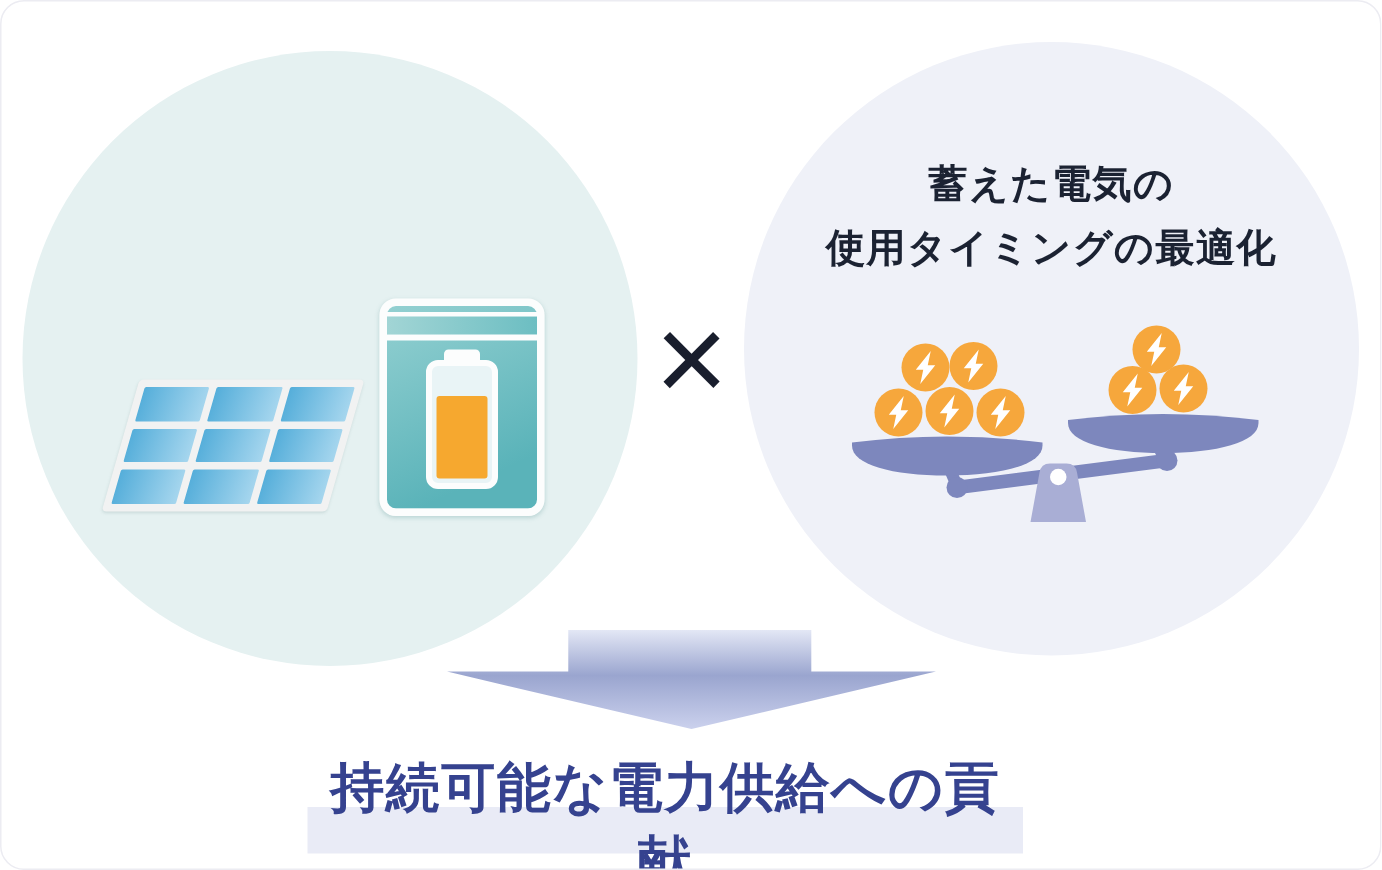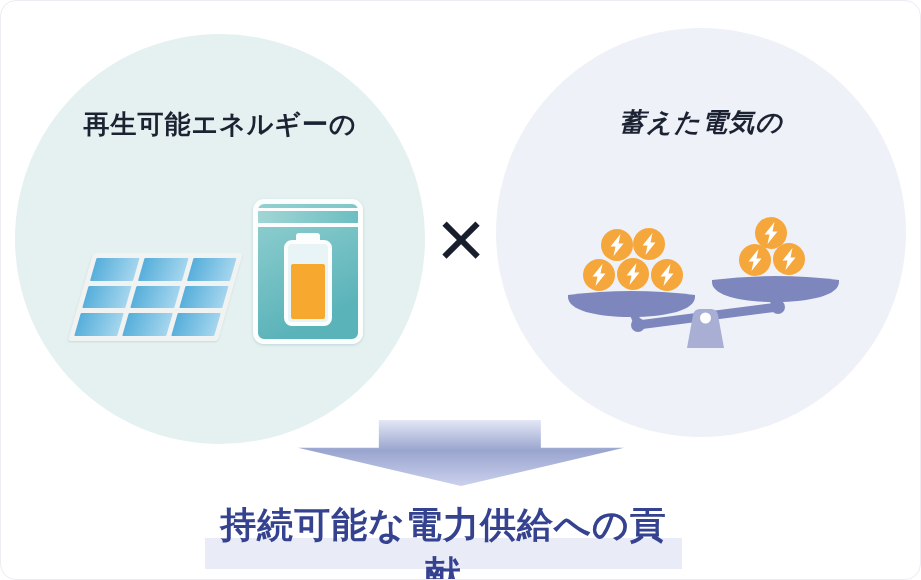--- a/index.html
+++ b/index.html
@@ -10,21 +10,21 @@
   }
   
   .circle{position:absolute;border-radius:50%;}
   .circle.left{left:14px;top:33px;width:410px;height:410px;background:#e5f1f1;}
   .circle.right{left:495px;top:27px;width:410px;height:409px;background:#eff1f8;}
   .circle-title{
     position:absolute;left:0;right:0;text-align:center;
     font-weight:bold;color:#1b2232;font-size:26px;line-height:43px;letter-spacing:1px;
   }
   .circle.left  .circle-title{top:69px;}
-  .circle.right .circle-title{top:73px;font-style:italic;}
+  .circle.right .circle-title{top:73px;}
   
   .solar-panel{
     position:absolute;left:78px;top:219px;width:150px;height:88px;
     background:#f1f2f2;border-radius:3px;box-sizing:border-box;padding:5px;
     display:grid;grid-template-columns:repeat(3,1fr);grid-template-rows:repeat(3,1fr);gap:5px;
     transform:skewX(-16deg);transform-origin:top left;
     box-shadow:0 1px 2px rgba(120,150,150,.25);
   }
   .solar-cell{background:linear-gradient(95deg,#55aeda 0%,#a6d6ee 100%);border-radius:1px;}
   
@@ -71,21 +71,20 @@
     font-size:36px;font-weight:bold;color:#35428f;letter-spacing:1px;
   }
 </style>
 </head>
 <body>
 
 <div class="canvas">
 
   <div class="circle left">
     <div class="circle-title">
-      <div>再生可能エネルギーの</div>
     </div>
 
     <div class="solar-panel">
       <div class="solar-cell"></div>
       <div class="solar-cell"></div>
       <div class="solar-cell"></div>
       <div class="solar-cell"></div>
       <div class="solar-cell"></div>
       <div class="solar-cell"></div>
       <div class="solar-cell"></div>
@@ -100,20 +99,21 @@
         <div class="battery-fill"></div>
       </div>
     </div>
   </div>
 
   <div class="multiply">×</div>
 
   <div class="circle right">
     <div class="circle-title">
       <div>蓄えた電気の</div>
+      <div>使用タイミングの最適化</div>
     </div>
 
     <svg class="scale-svg" width="280" height="145" viewBox="0 0 280 145" xmlns="http://www.w3.org/2000/svg">
 
       <g stroke="#7d87bd" fill="#7d87bd">
         <line x1="67" y1="99" x2="73" y2="113" stroke-width="8" stroke-linecap="round"></line>
         <line x1="206" y1="84" x2="212" y2="96" stroke-width="8" stroke-linecap="round"></line>
         <line x1="73" y1="114" x2="213" y2="96" stroke-width="9" stroke-linecap="round"></line>
         <circle cx="73" cy="114" r="7" stroke="none"></circle>
         <circle cx="213" cy="96" r="7" stroke="none"></circle>

